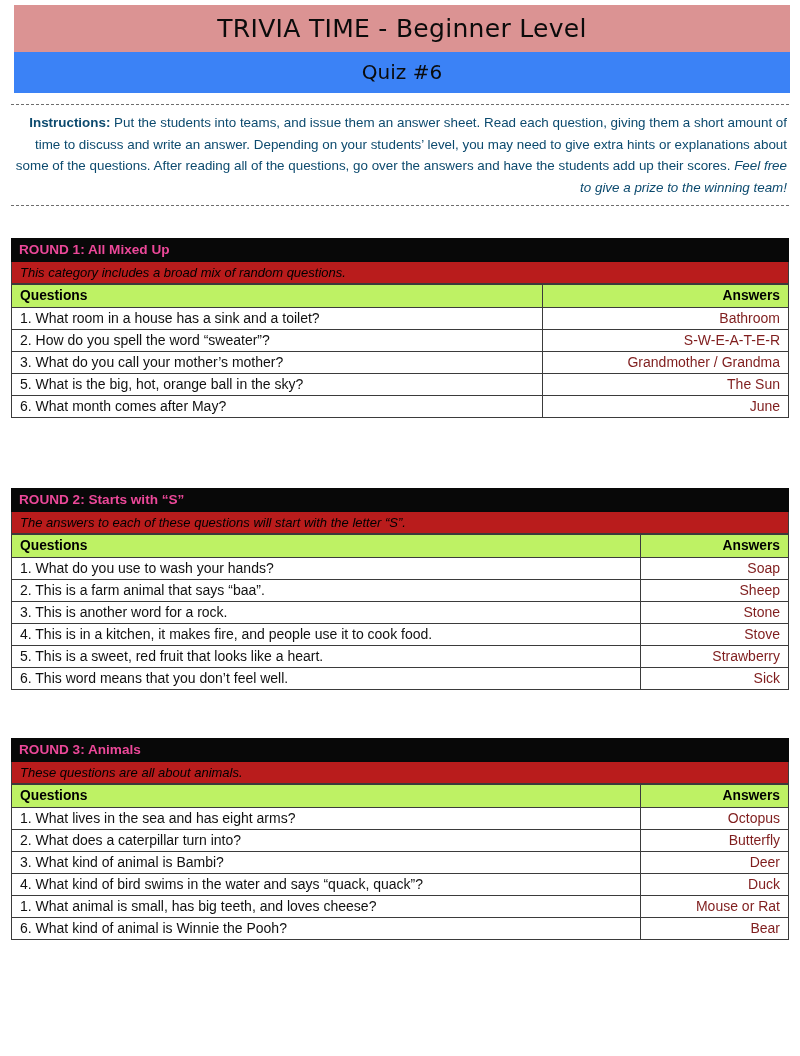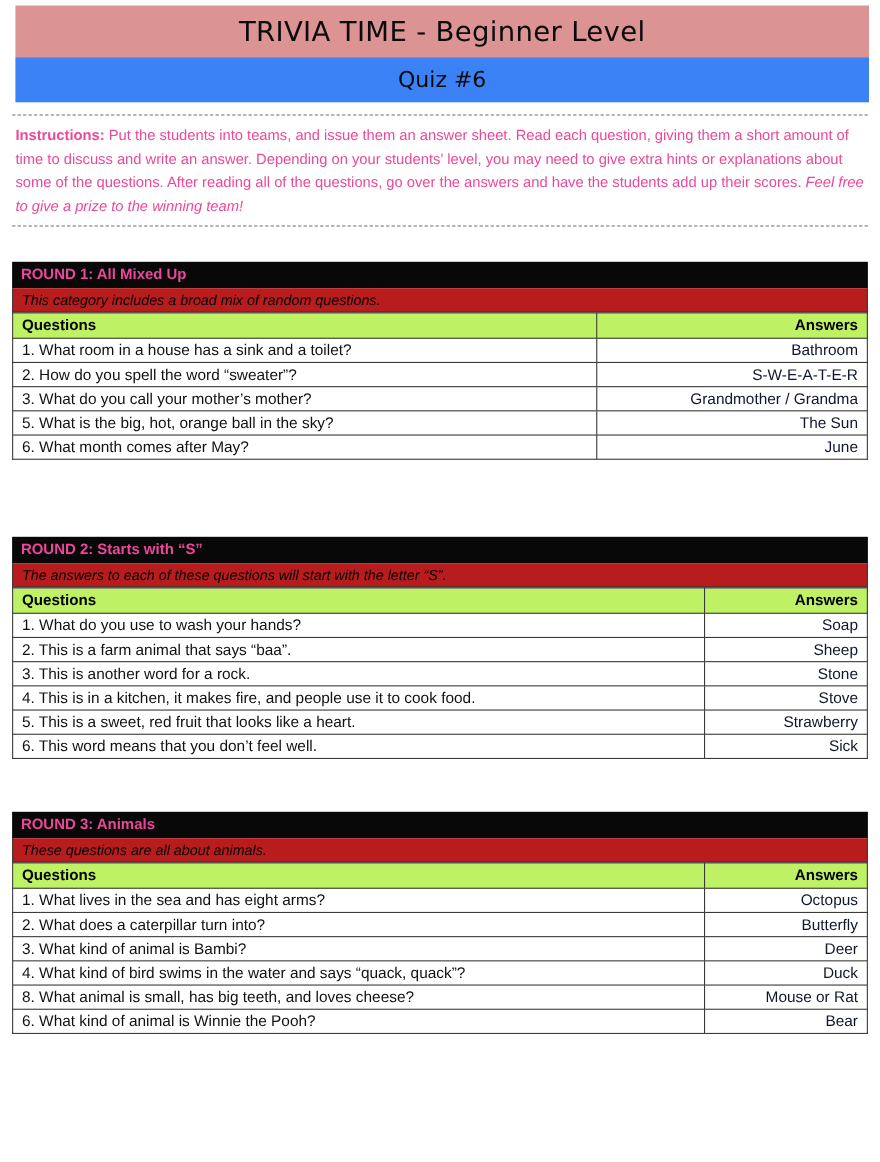--- a/index.html
+++ b/index.html
@@ -62,22 +62,22 @@
   }
   .dash-rule {
     border-top: 1.5px dashed #6d6d6d;
     height: 0;
     width: 100%;
   }
   .instructions {
     font-size: 13.4px;
     line-height: 1.62;
     padding: 7px 2px 6px 3px;
-    text-align: left;
-    color: #ec4899;
+    text-align: right;
+    color: #0c4a6e;
   }
   .instructions b { font-weight: bold; }
   .instructions i { font-style: italic; }
 
   
   .round {
     position: absolute;
     left: 11px;
     width: 778px;
   }
@@ -121,21 +121,21 @@
     background: #bef264;
     font-weight: bold;
     font-size: 13.8px;
     height: 23px;
   }
   table.qa th.q-head { text-align: left; }
   table.qa th.a-head { text-align: right; }
   table.qa td.q-cell { text-align: left; color: #111111; }
   table.qa td.a-cell {
     text-align: right;
-    color: #0f172a;
+    color: #7f1d1d;
     font-weight: normal;
   }
 </style>
 </head>
 <body>
 
 <div class="page">
 
   <div class="banner">
     <div class="banner-main">TRIVIA TIME - Beginner Level</div>
@@ -256,21 +256,21 @@
             </tr>
             <tr>
               <td class="q-cell">3. What kind of animal is Bambi?</td>
               <td class="a-cell">Deer</td>
             </tr>
             <tr>
               <td class="q-cell">4. What kind of bird swims in the water and says “quack, quack”?</td>
               <td class="a-cell">Duck</td>
             </tr>
             <tr>
-              <td class="q-cell">8. What animal is small, has big teeth, and loves cheese?</td>
+              <td class="q-cell">1. What animal is small, has big teeth, and loves cheese?</td>
               <td class="a-cell">Mouse or Rat</td>
             </tr>
             <tr>
               <td class="q-cell">6. What kind of animal is Winnie the Pooh?</td>
               <td class="a-cell">Bear</td>
             </tr>
           </tbody>
         </table>
       </div>
     </div>

